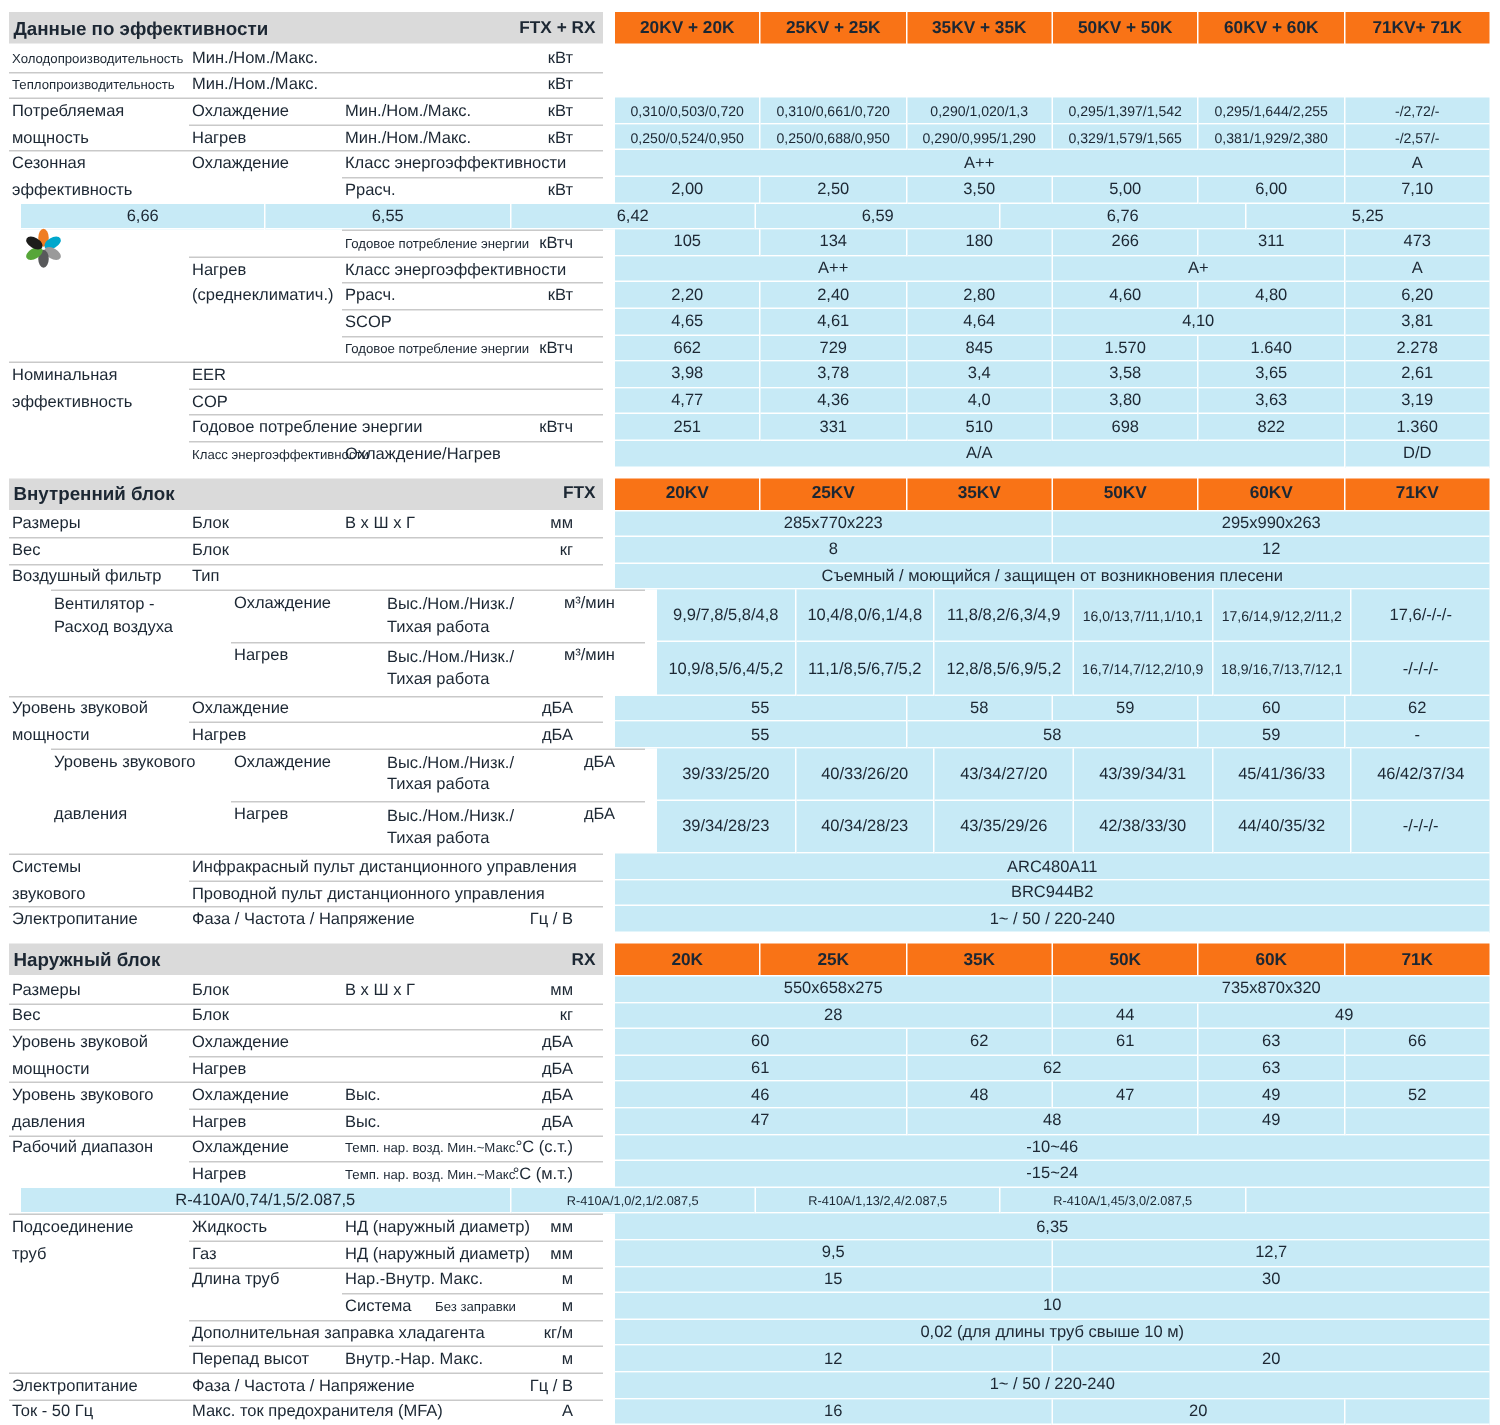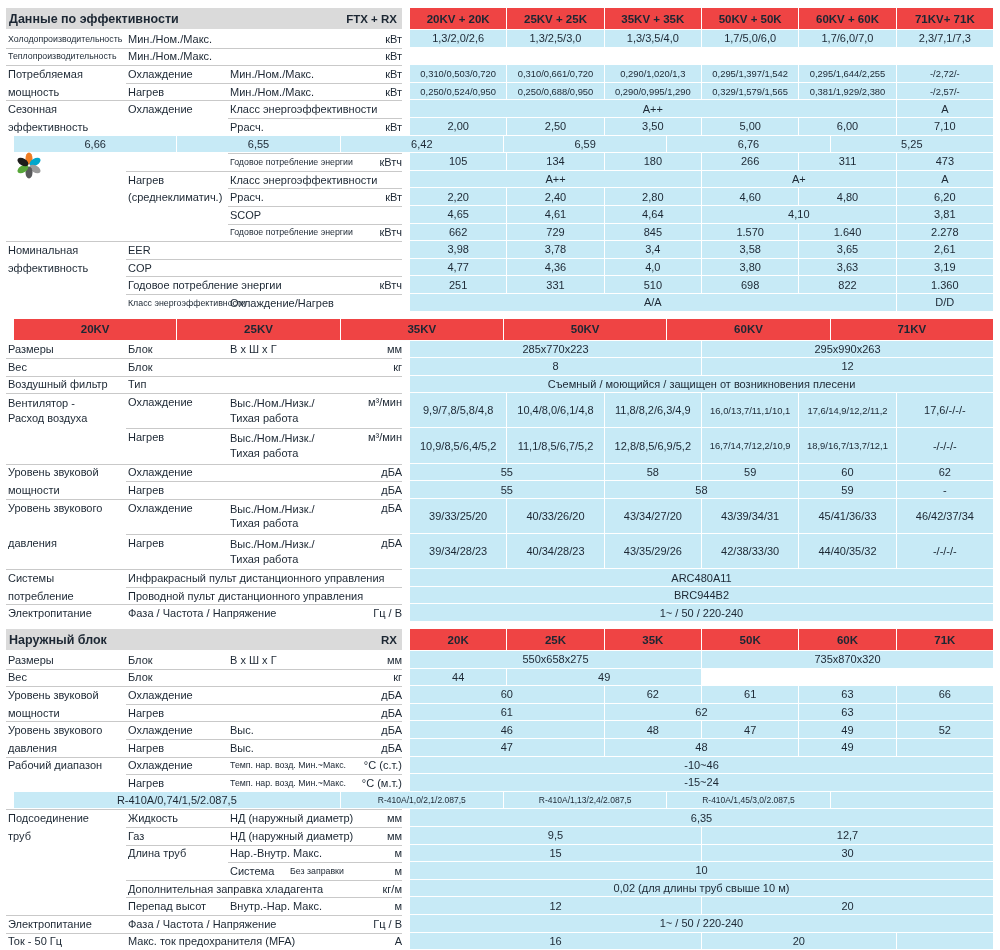--- a/index.html
+++ b/index.html
@@ -7,28 +7,28 @@
        font-family:"Liberation Sans",sans-serif;color:#1c2733;}
   .spec{position:absolute;top:8px;left:6px;width:987px;}
   .sec{margin-bottom:7px;position:relative;}
   .sec-header{display:flex;height:21px;margin-bottom:1px;}
   .sh-label{width:396px;background:#dadada;display:flex;align-items:center;
             justify-content:space-between;padding:0 5px 0 3px;box-sizing:border-box;}
   .sh-title{font-weight:bold;font-size:12.5px;}
   .sh-model{font-weight:bold;font-size:11.5px;}
   .gap{width:8px;flex:0 0 8px;}
   .sh-vals,.vals{flex:1;display:grid;grid-template-columns:repeat(6,1fr);column-gap:1px;}
-  .sh-vals .hc{background:#ef4444;font-weight:bold;font-size:11.5px;
+  .sh-vals .hc{background:#f97316;font-weight:bold;font-size:11.5px;
                display:flex;align-items:center;justify-content:center;}
   .row{display:flex;height:17.6px;}
-  .row.h2{height:35.2px;}
+  .row.h2{height:35.2px;margin-left:28px;}
   .labels{width:396px;position:relative;box-sizing:border-box;}
   .labels .lab{position:absolute;top:50%;transform:translateY(-50%);
                white-space:nowrap;font-size:11px;line-height:12px;}
-  .l1{left:2px;} .l2{left:122px;} .l3{left:224px;} .l3b{left:284px;} .u{right:0;}
+  .l1{left:2px;} .l2{left:122px;} .l3{left:224px;} .l3b{left:284px;} .u{right:20px;}
   .lab.small{font-size:8.8px;}
   .h2 .lab{top:3px;transform:none;}
   .h2 .l3{white-space:normal;width:116px;line-height:14.5px;}
   .h2 .l1 div{line-height:14.5px;}
   .bseg{position:absolute;top:0;height:1px;background:#c9c9c9;}
   .b1{left:0;width:120px;} .b2{left:120px;width:102px;} .b3{left:222px;right:0;}
   .vals .c{background:#c7eaf6;display:flex;align-items:center;justify-content:center;
            font-size:11px;border-bottom:1px solid #ffffff;box-sizing:border-box;
            white-space:nowrap;overflow:hidden;}
   .c.s{font-size:9.4px;} .c.xs{font-size:8.5px;}
@@ -56,28 +56,20 @@
           <div class="hc">71KV+ 71K</div>
         </div>
       </div>
       <div class="row">
         <div class="labels">
           <span class="lab l1 small">Холодопроизводительность</span>
           <span class="lab l2">Мин./Ном./Макс.</span>
           <span class="lab u">кВт</span>
         </div>
         <div class="gap"></div>
-        <div class="vals">
-          <div class="c">1,3/2,0/2,6</div>
-          <div class="c">1,3/2,5/3,0</div>
-          <div class="c">1,3/3,5/4,0</div>
-          <div class="c">1,7/5,0/6,0</div>
-          <div class="c">1,7/6,0/7,0</div>
-          <div class="c">2,3/7,1/7,3</div>
-        </div>
       </div>
       <div class="row">
         <div class="labels">
           <div class="bseg b1"></div>
           <div class="bseg b2"></div>
           <div class="bseg b3"></div>
           <span class="lab l1 small">Теплопроизводительность</span>
           <span class="lab l2">Мин./Ном./Макс.</span>
           <span class="lab u">кВт</span>
         </div>
@@ -311,20 +303,24 @@
         <div class="petal" style="background: rgb(239, 125, 35); transform: rotate(-90deg) translateX(7px);"></div>
         <div class="petal" style="background: rgb(0, 167, 204); transform: rotate(-30deg) translateX(7px);"></div>
         <div class="petal" style="background: rgb(154, 154, 154); transform: rotate(30deg) translateX(7px);"></div>
         <div class="petal" style="background: rgb(88, 89, 91); transform: rotate(90deg) translateX(7px);"></div>
         <div class="petal" style="background: rgb(87, 166, 57); transform: rotate(150deg) translateX(7px);"></div>
         <div class="petal" style="background: rgb(29, 29, 27); transform: rotate(210deg) translateX(7px);"></div>
       </div>
     </div>
     <div class="sec">
       <div class="sec-header">
+        <div class="sh-label">
+          <span class="sh-title">Внутренний блок</span>
+          <span class="sh-model">FTX</span>
+        </div>
         <div class="gap"></div>
         <div class="sh-vals">
           <div class="hc">20KV</div>
           <div class="hc">25KV</div>
           <div class="hc">35KV</div>
           <div class="hc">50KV</div>
           <div class="hc">60KV</div>
           <div class="hc">71KV</div>
         </div>
       </div>
@@ -493,21 +489,21 @@
         </div>
         <div class="gap"></div>
         <div class="vals">
           <div class="c sp6">ARC480A11</div>
         </div>
       </div>
       <div class="row">
         <div class="labels">
           <div class="bseg b2"></div>
           <div class="bseg b3"></div>
-          <span class="lab l1">потребление</span>
+          <span class="lab l1">звукового</span>
           <span class="lab l2">Проводной пульт дистанционного управления</span>
         </div>
         <div class="gap"></div>
         <div class="vals">
           <div class="c sp6">BRC944B2</div>
         </div>
       </div>
       <div class="row">
         <div class="labels">
           <div class="bseg b1"></div>
@@ -556,20 +552,21 @@
         <div class="labels">
           <div class="bseg b1"></div>
           <div class="bseg b2"></div>
           <div class="bseg b3"></div>
           <span class="lab l1">Вес</span>
           <span class="lab l2">Блок</span>
           <span class="lab u">кг</span>
         </div>
         <div class="gap"></div>
         <div class="vals">
+          <div class="c sp3">28</div>
           <div class="c">44</div>
           <div class="c sp2">49</div>
         </div>
       </div>
       <div class="row">
         <div class="labels">
           <div class="bseg b1"></div>
           <div class="bseg b2"></div>
           <div class="bseg b3"></div>
           <span class="lab l1">Уровень звуковой</span>

